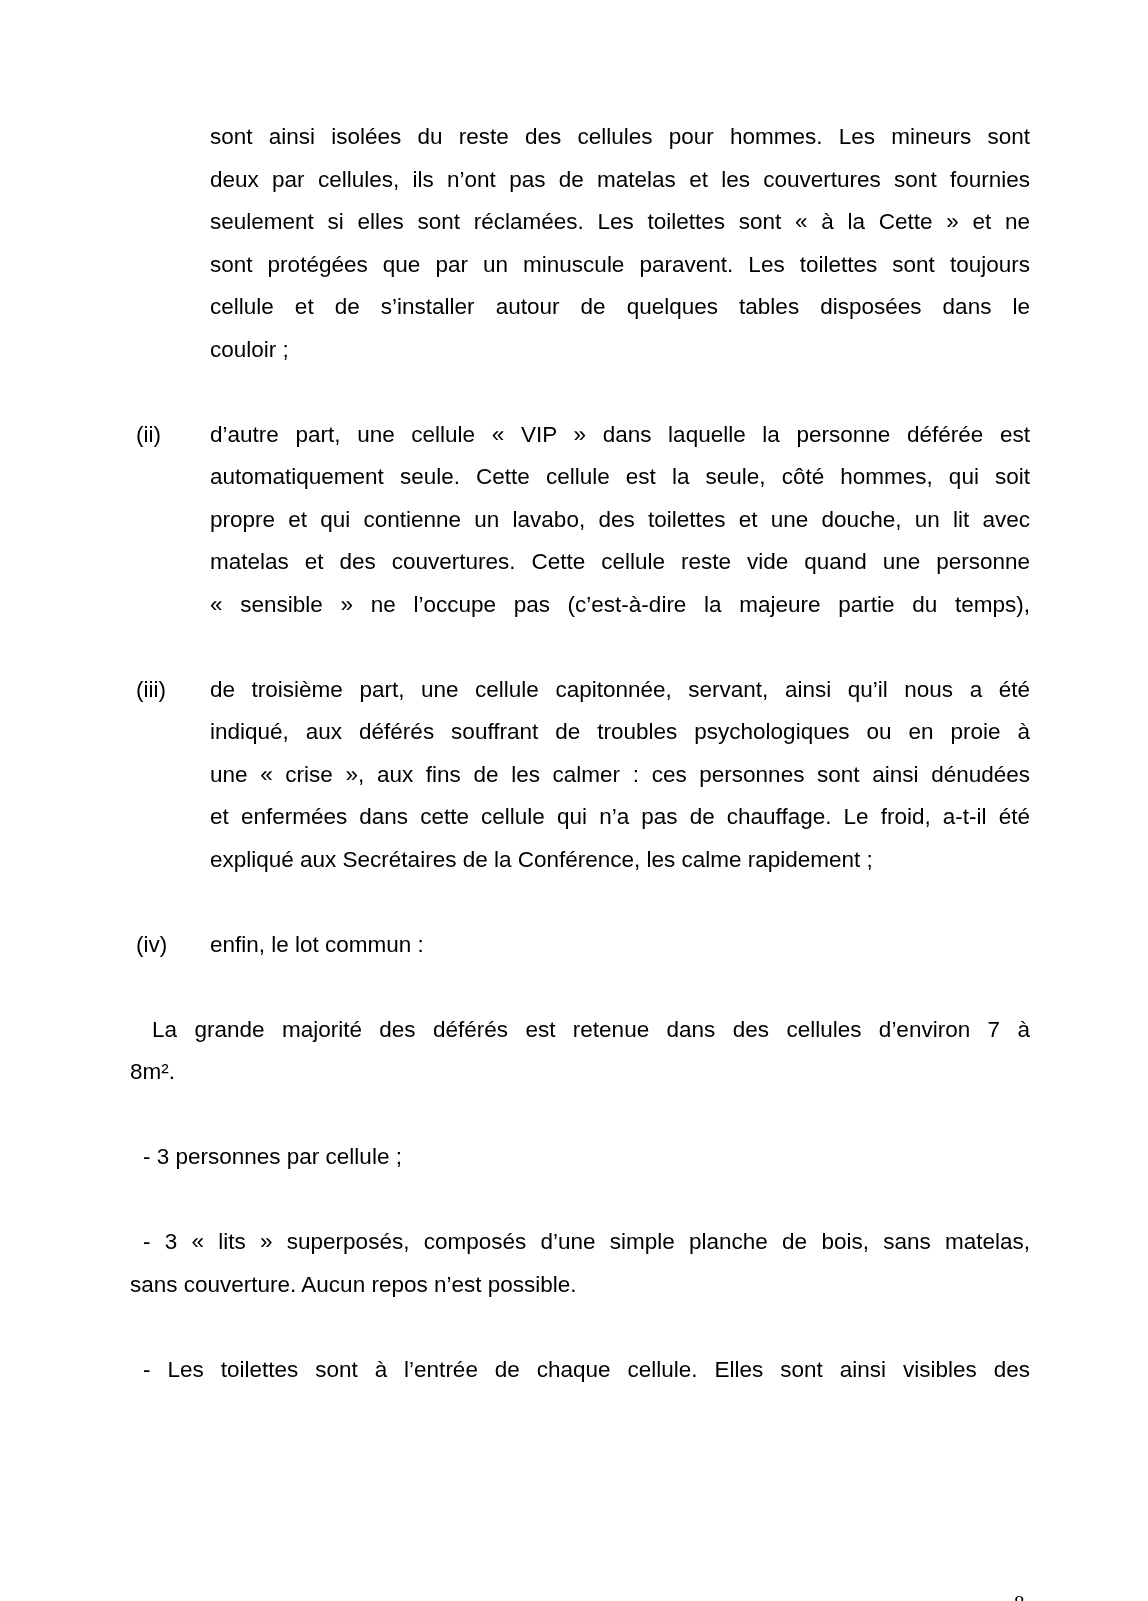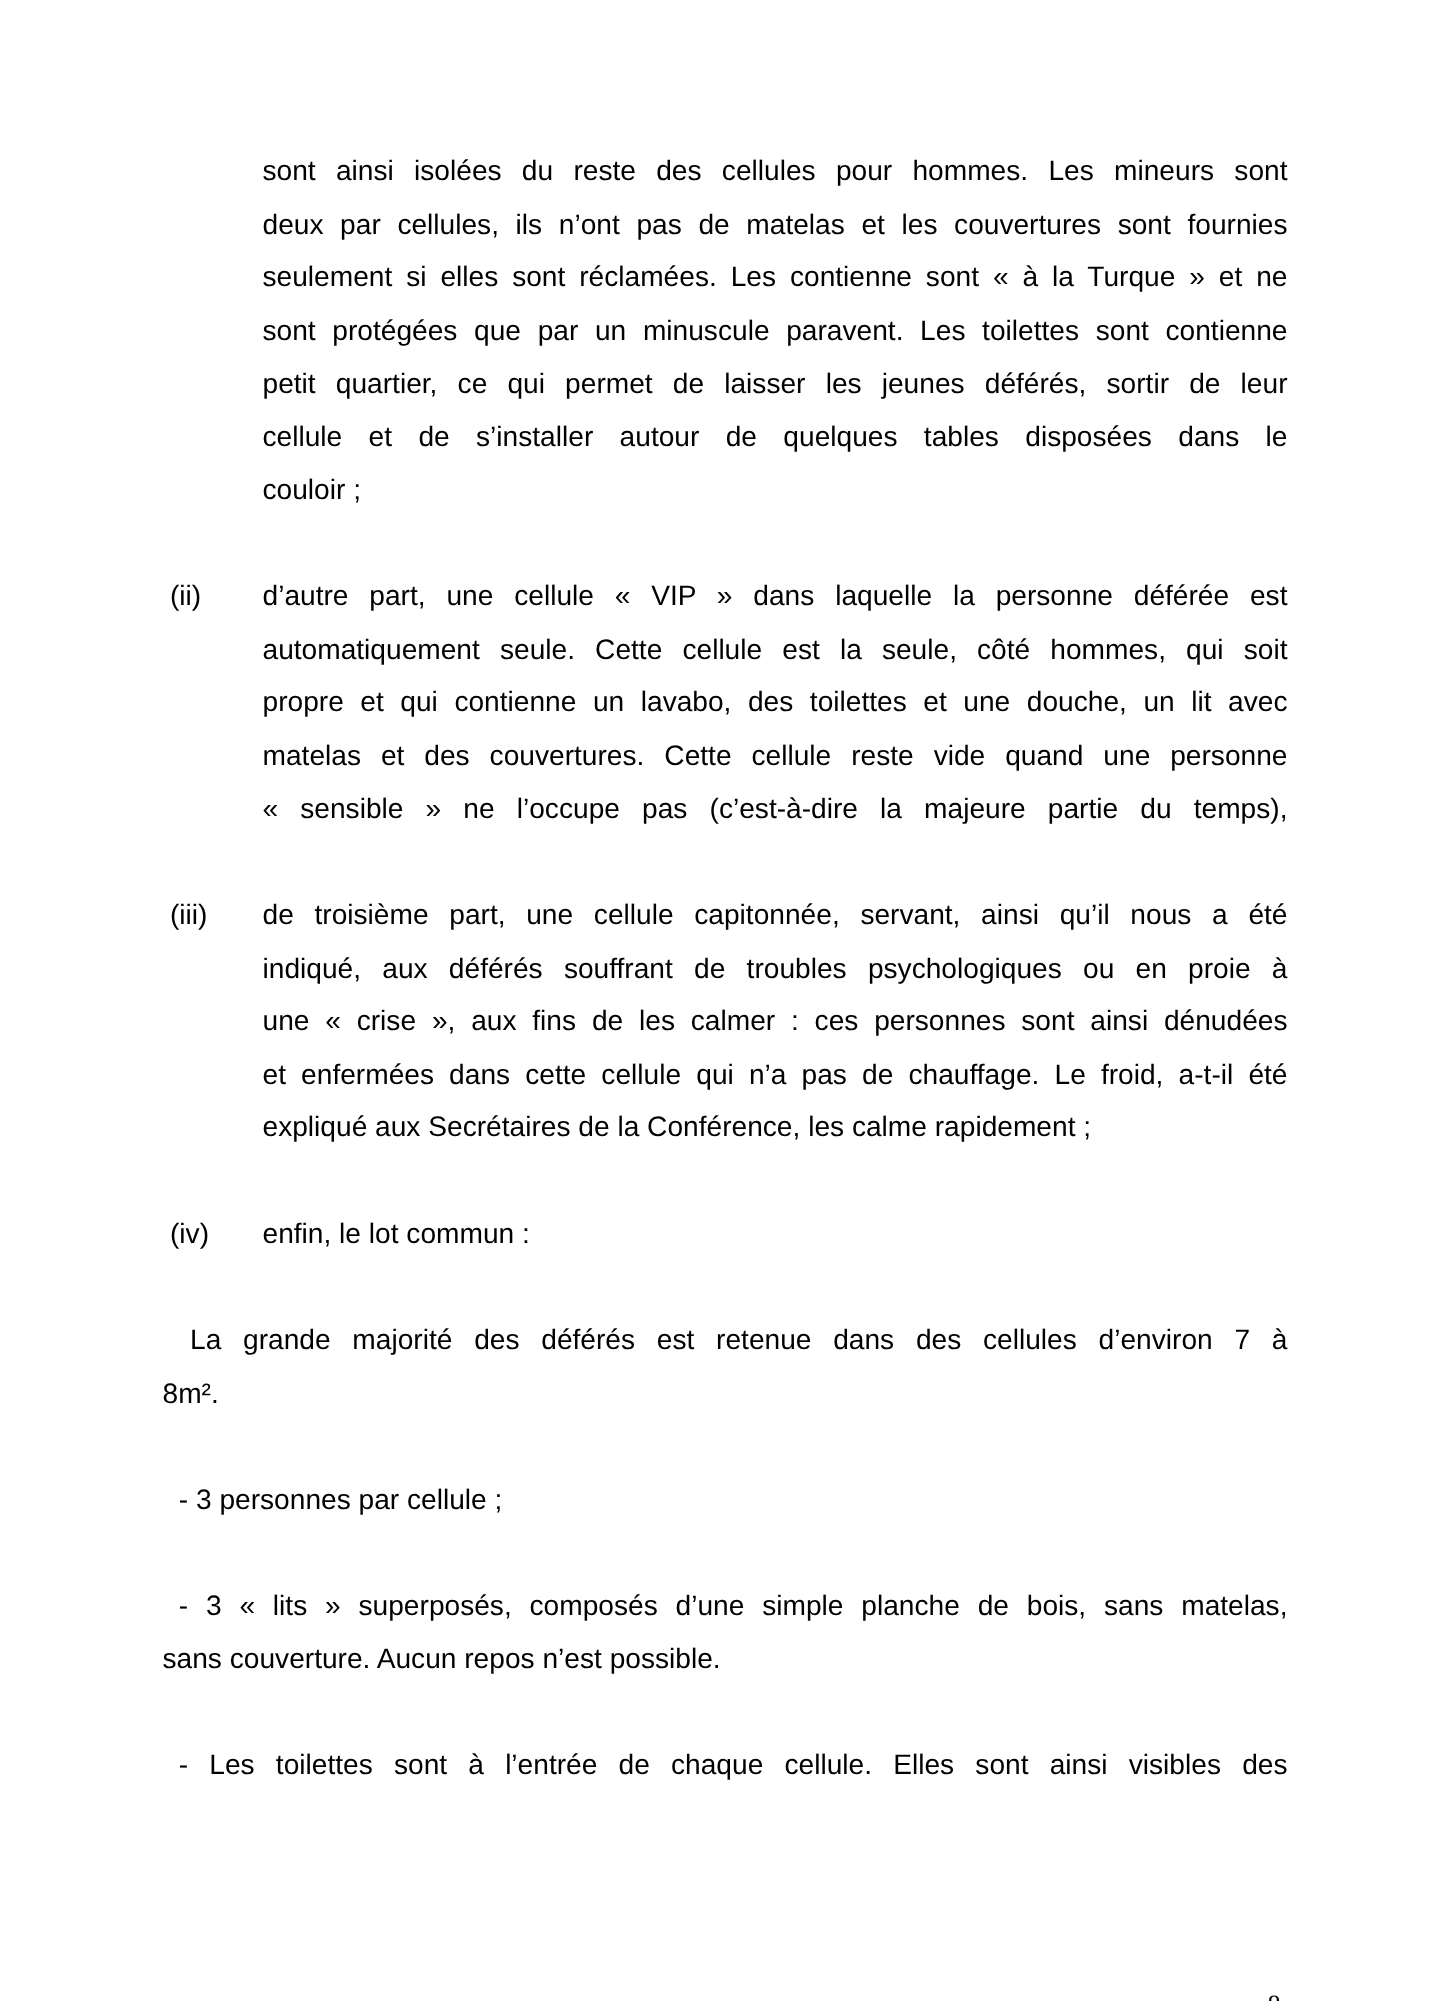--- a/index.html
+++ b/index.html
@@ -60,23 +60,22 @@
 </style>
 </head>
 <body>
 
 <div class="page">
   <div class="content">
       <div class="block">
         <div class="block-body hang">
           <div class="line">sont ainsi isolées du reste des cellules pour hommes. Les mineurs sont</div>
           <div class="line">deux par cellules, ils n’ont pas de matelas et les couvertures sont fournies</div>
-          <div class="line">seulement si elles sont réclamées. Les contienne sont « à la Turque » et ne</div>
-          <div class="line">sont protégées que par un minuscule paravent. Les toilettes sont contienne</div>
-          <div class="line">petit quartier, ce qui permet de laisser les jeunes déférés, sortir de leur</div>
+          <div class="line">seulement si elles sont réclamées. Les toilettes sont « à la Cette » et ne</div>
+          <div class="line">sont protégées que par un minuscule paravent. Les toilettes sont toujours</div>
           <div class="line">cellule et de s’installer autour de quelques tables disposées dans le</div>
           <div class="line last">couloir ;</div>
         </div>
       </div>
       <div class="block">
         <span class="marker">(ii)</span>
         <div class="block-body hang">
           <div class="line">d’autre part, une cellule « VIP » dans laquelle la personne déférée est</div>
           <div class="line">automatiquement seule. Cette cellule est la seule, côté hommes, qui soit</div>
           <div class="line">propre et qui contienne un lavabo, des toilettes et une douche, un lit avec</div>

